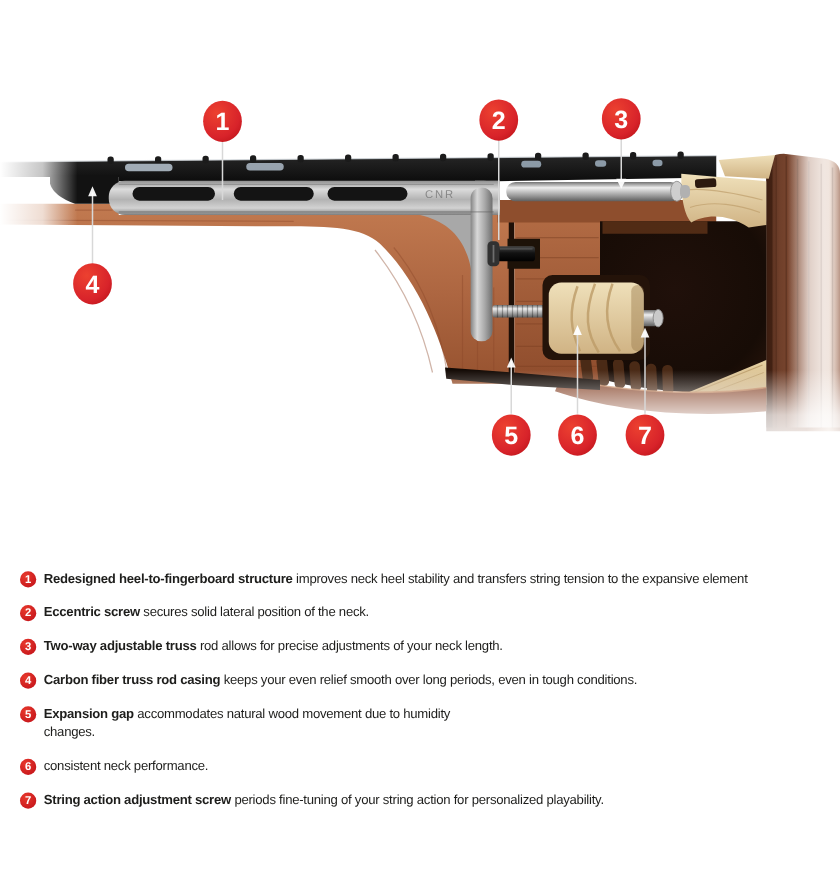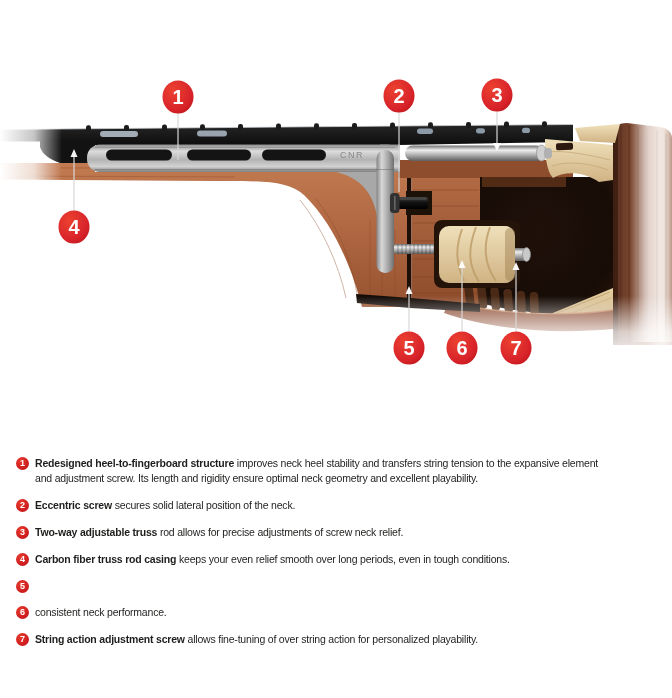--- a/index.html
+++ b/index.html
@@ -319,63 +319,64 @@
       </g>
     </g>
   </svg>
 
   <div class="legend">
 
     <div class="legend-item">
       <span class="bullet">1</span>
       <div class="legend-text">
         <div class="l1"><b>Redesigned heel-to-fingerboard structure</b><span> improves neck heel stability and transfers string tension to the expansive element</span></div>
-        <div class="l2">and adjustment screw. Its length and rigidity ensure optimal neck geometry and excellent playability.</div>
       </div>
     </div>
 
     <div class="legend-item">
       <span class="bullet">2</span>
       <div class="legend-text">
         <div class="l1"><b>Eccentric screw</b><span> secures solid lateral position of the neck.</span></div>
 
       </div>
     </div>
 
     <div class="legend-item">
       <span class="bullet">3</span>
       <div class="legend-text">
-        <div class="l1"><b>Two-way adjustable truss</b><span> rod allows for precise adjustments of screw neck relief.</span></div>
+        <div class="l1"><b>Two-way adjustable truss</b><span> rod allows for precise adjustments of your neck length.</span></div>
 
       </div>
     </div>
 
     <div class="legend-item">
       <span class="bullet">4</span>
       <div class="legend-text">
         <div class="l1"><b>Carbon fiber truss rod casing</b><span> keeps your even relief smooth over long periods, even in tough conditions.</span></div>
 
       </div>
     </div>
 
     <div class="legend-item">
       <span class="bullet">5</span>
       <div class="legend-text">
+        <div class="l1"><b>Expansion gap</b><span> accommodates natural wood movement due to humidity</span></div>
+        <div class="l2">changes.</div>
       </div>
     </div>
 
     <div class="legend-item">
       <span class="bullet">6</span>
       <div class="legend-text">
         <div class="l2">consistent neck performance.</div>
       </div>
     </div>
 
     <div class="legend-item">
       <span class="bullet">7</span>
       <div class="legend-text">
-        <div class="l1"><b>String action adjustment screw</b><span> allows fine-tuning of over string action for personalized playability.</span></div>
+        <div class="l1"><b>String action adjustment screw</b><span> periods fine-tuning of your string action for personalized playability.</span></div>
 
       </div>
     </div>
 
   </div>
 </div>
 
 </body></html>

